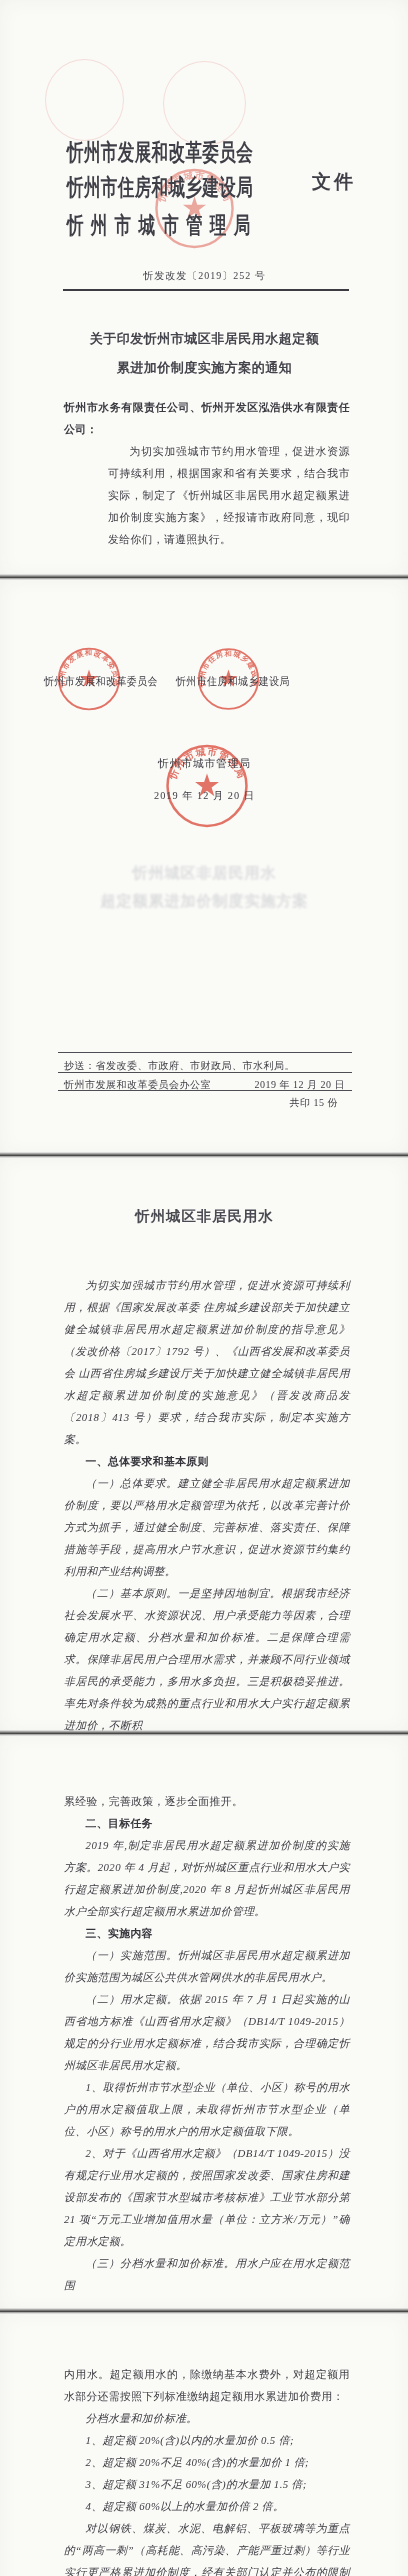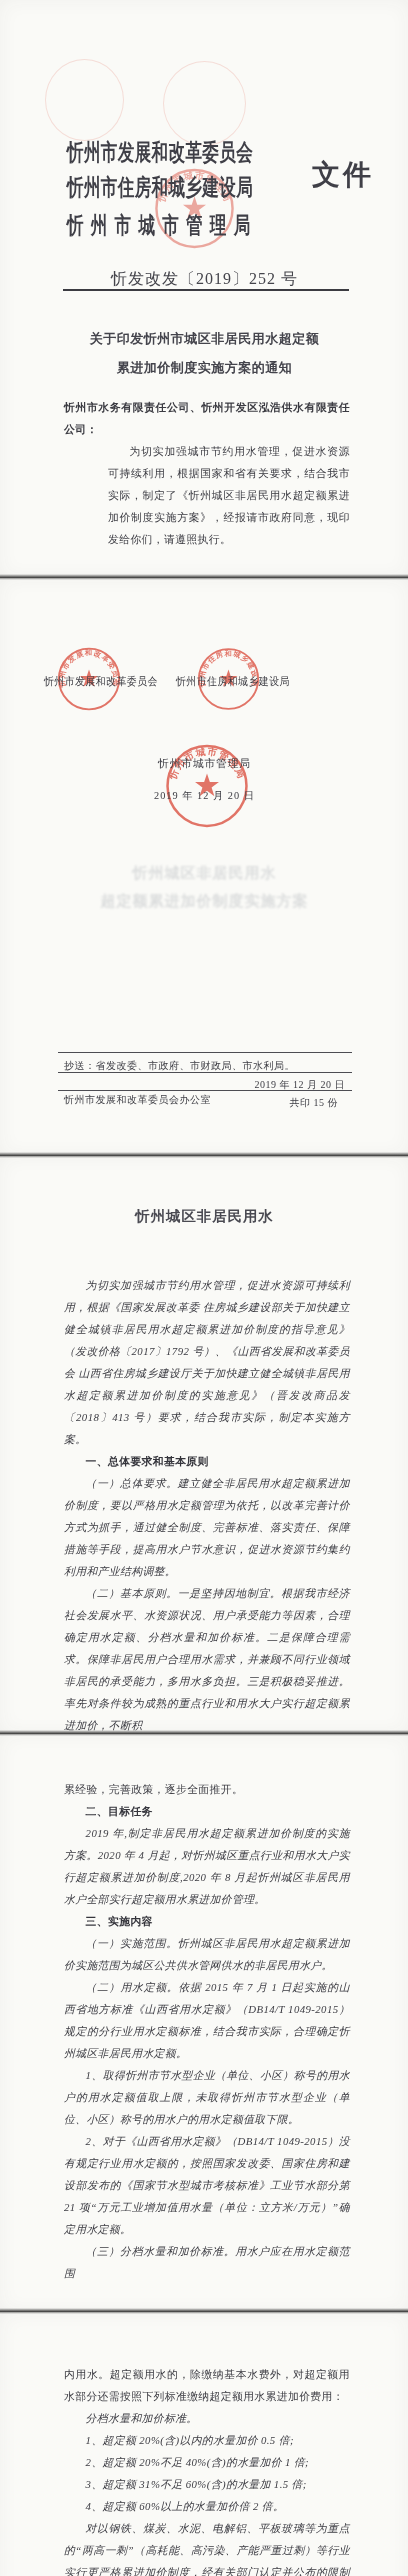--- a/index.html
+++ b/index.html
@@ -4,22 +4,22 @@
 <style>
   html,body{margin:0;padding:0;background:#ececе8;}
   body{width:409px;font-family:"Liberation Serif","DejaVu Serif",serif;}
   .doc{width:409px;}
   .page{position:relative;width:409px;height:578px;background:#fafaf7;overflow:hidden;box-sizing:border-box;box-shadow:inset 0 0 20.6px rgba(60,60,55,0.05);}
   .page:not(:last-child)::after{content:"";position:absolute;left:0;right:0;bottom:0;height:3.6px;background:linear-gradient(to bottom,rgba(0,0,0,0),rgba(25,25,25,.55) 60%,rgba(15,15,15,.85));z-index:9;}
   .page:not(:first-child)::before{content:"";position:absolute;left:0;right:0;top:0;height:2.1px;background:linear-gradient(to bottom,rgba(25,25,25,.45),rgba(0,0,0,0));z-index:9;}
   
   .agency-line{position:absolute;left:67px;color:#3f3f47;font-weight:bold;font-size:23px;line-height:26px;white-space:nowrap;transform:scaleX(.72);transform-origin:left center;letter-spacing:0.5px;}
   .agency-line.justified{width:255px;text-align:justify;text-align-last:justify;}
-  .doc-type{position:absolute;left:312px;top:156px;font-size:28px;font-weight:bold;color:#3f3f47;letter-spacing:3.1px;white-space:nowrap;}
-  .doc-number{position:absolute;left:0;width:100%;top:269px;text-align:center;font-size:16px;color:#44444b;letter-spacing:1px;}
+  .doc-type{position:absolute;left:312px;top:169px;font-size:19px;font-weight:bold;color:#3f3f47;letter-spacing:3.1px;white-space:nowrap;}
+  .doc-number{position:absolute;left:0;width:100%;top:269px;text-align:center;font-size:10px;color:#44444b;letter-spacing:1px;}
   .sep-line{position:absolute;left:63px;top:289px;width:286px;height:1.5px;background:#3b3b41;}
   .notice-title{position:absolute;left:0;width:100%;top:324px;text-align:center;font-size:13px;font-weight:bold;color:#44444c;line-height:29px;letter-spacing:0.5px;}
   
   .flow{position:absolute;left:64px;width:286px;color:#3b3b42;font-size:10.8px;line-height:22px;letter-spacing:0.4px;text-align:justify;}
   .blk{text-align:justify;}
   .blk.p{text-indent:2em;font-style:italic;}
   .blk.cont{text-indent:0;}
   .blk.h{text-indent:2em;font-weight:bold;color:#35353c;}
   .addressee{text-indent:0;font-weight:bold;}
   .body-par{text-indent:2em;margin-left:44px;}
@@ -115,40 +115,40 @@
 
     <div class="sig-center" style="top:179px;">忻州市城市管理局</div>
     <div class="sig-date" style="top:211px;">2019 年 12 月 20 日</div>
 
     <div class="bleed" style="top:286px;">忻州城区非居民用水</div>
     <div class="bleed" style="top:314px;">超定额累进加价制度实施方案</div>
 
     <div class="foot-line" style="top:474px;"></div>
     <div class="foot-text" style="left:64px;top:481px;">抄送：省发改委、市政府、市财政局、市水利局。</div>
     <div class="foot-line" style="top:494px;"></div>
-    <div class="foot-text" style="left:64px;top:500px;margin-top:15px;">忻州市发展和改革委员会办公室</div>
+    <div class="foot-text" style="left:64px;top:500px;">忻州市发展和改革委员会办公室</div>
     <div class="foot-text" style="right:64px;top:500px;">2019 年 12 月 20 日</div>
     <div class="foot-line" style="top:512px;"></div>
     <div class="foot-text" style="right:71px;top:518px;">共印 15 份</div>
   </section>
 
   <section class="page">
     <div class="plan-title">
       <div>忻州城区非居民用水</div>
     </div>
     <div class="flow" style="top:118px;">
         <div class="blk p">为切实加强城市节约用水管理，促进水资源可持续利用，根据《国家发展改革委 住房城乡建设部关于加快建立健全城镇非居民用水超定额累进加价制度的指导意见》（发改价格〔2017〕1792 号）、《山西省发展和改革委员会 山西省住房城乡建设厅关于加快建立健全城镇非居民用水超定额累进加价制度的实施意见》（晋发改商品发〔2018〕413 号）要求，结合我市实际，制定本实施方案。</div>
         <div class="blk h">一、总体要求和基本原则</div>
         <div class="blk p">（一）总体要求。建立健全非居民用水超定额累进加价制度，要以严格用水定额管理为依托，以改革完善计价方式为抓手，通过健全制度、完善标准、落实责任、保障措施等手段，提高用水户节水意识，促进水资源节约集约利用和产业结构调整。</div>
         <div class="blk p">（二）基本原则。一是坚持因地制宜。根据我市经济社会发展水平、水资源状况、用户承受能力等因素，合理确定用水定额、分档水量和加价标准。二是保障合理需求。保障非居民用户合理用水需求，并兼顾不同行业领域非居民的承受能力，多用水多负担。三是积极稳妥推进。率先对条件较为成熟的重点行业和用水大户实行超定额累进加价，不断积</div>
       </div>
   </section>
 
   <section class="page">
-    <div class="flow" style="top:44px;">
+    <div class="flow" style="top:56px;">
         <div class="blk cont">累经验，完善政策，逐步全面推开。</div>
         <div class="blk h">二、目标任务</div>
         <div class="blk p">2019 年,制定非居民用水超定额累进加价制度的实施方案。2020 年 4 月起，对忻州城区重点行业和用水大户实行超定额累进加价制度,2020 年 8 月起忻州城区非居民用水户全部实行超定额用水累进加价管理。</div>
         <div class="blk h">三、实施内容</div>
         <div class="blk p">（一）实施范围。忻州城区非居民用水超定额累进加价实施范围为城区公共供水管网供水的非居民用水户。</div>
         <div class="blk p">（二）用水定额。依据 2015 年 7 月 1 日起实施的山西省地方标准《山西省用水定额》（DB14/T 1049-2015）规定的分行业用水定额标准，结合我市实际，合理确定忻州城区非居民用水定额。</div>
         <div class="blk p">1、取得忻州市节水型企业（单位、小区）称号的用水户的用水定额值取上限，未取得忻州市节水型企业（单位、小区）称号的用水户的用水定额值取下限。</div>
         <div class="blk p">2、对于《山西省用水定额》（DB14/T 1049-2015）没有规定行业用水定额的，按照国家发改委、国家住房和建设部发布的《国家节水型城市考核标准》工业节水部分第 21 项“万元工业增加值用水量（单位：立方米/万元）”确定用水定额。</div>
         <div class="blk p">（三）分档水量和加价标准。用水户应在用水定额范围</div>
       </div>

